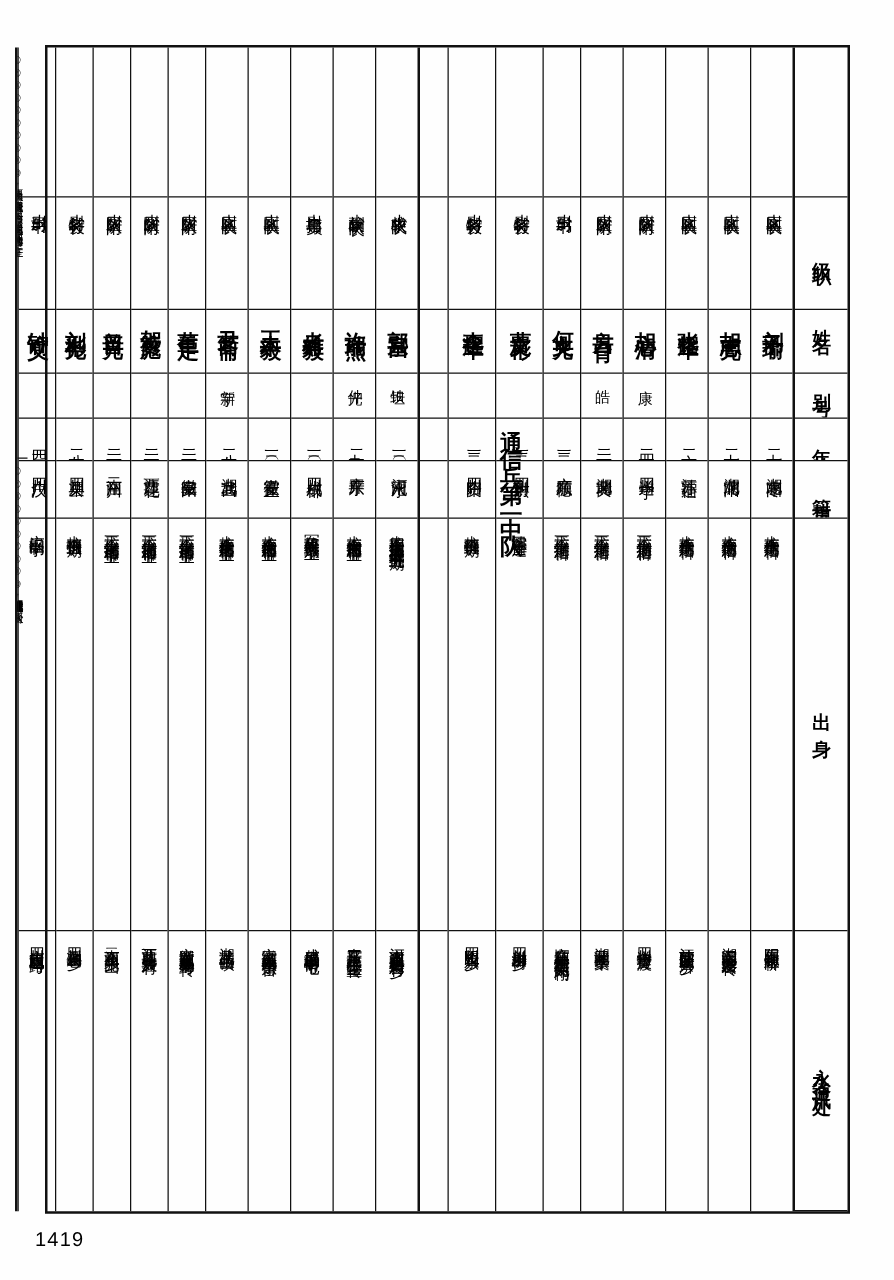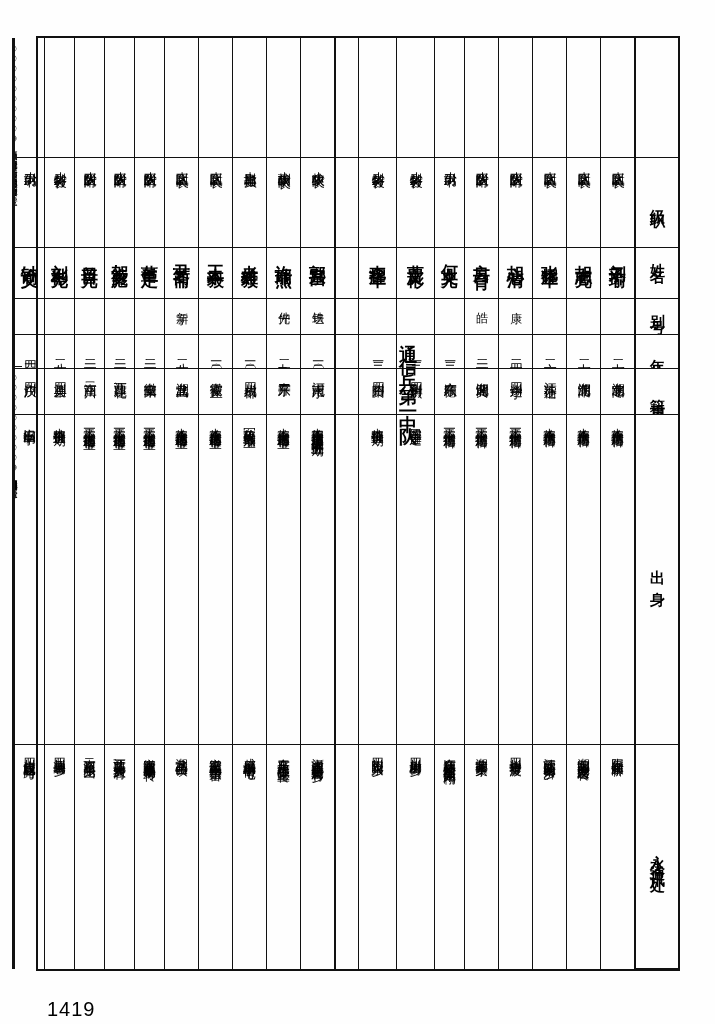--- a/index.html
+++ b/index.html
@@ -155,26 +155,25 @@
     writing-mode: vertical-rl;
     text-orientation: upright;
     font-size: 18px;
     font-weight: 700;
     letter-spacing: 14px;
   }
 
   
   .page-num {
     position: absolute;
-    left: 47px;
+    left: 28px;
     top: 984px;
-    font-size: 20px;
+    font-size: 16px;
     font-family: "Liberation Sans", sans-serif;
     letter-spacing: 1px;
-    margin-top: 14px;
   }
 
   
   .spacer-col { width: 24px; }
 </style>
 </head>
 <body>
 
 <div class="page">
 

